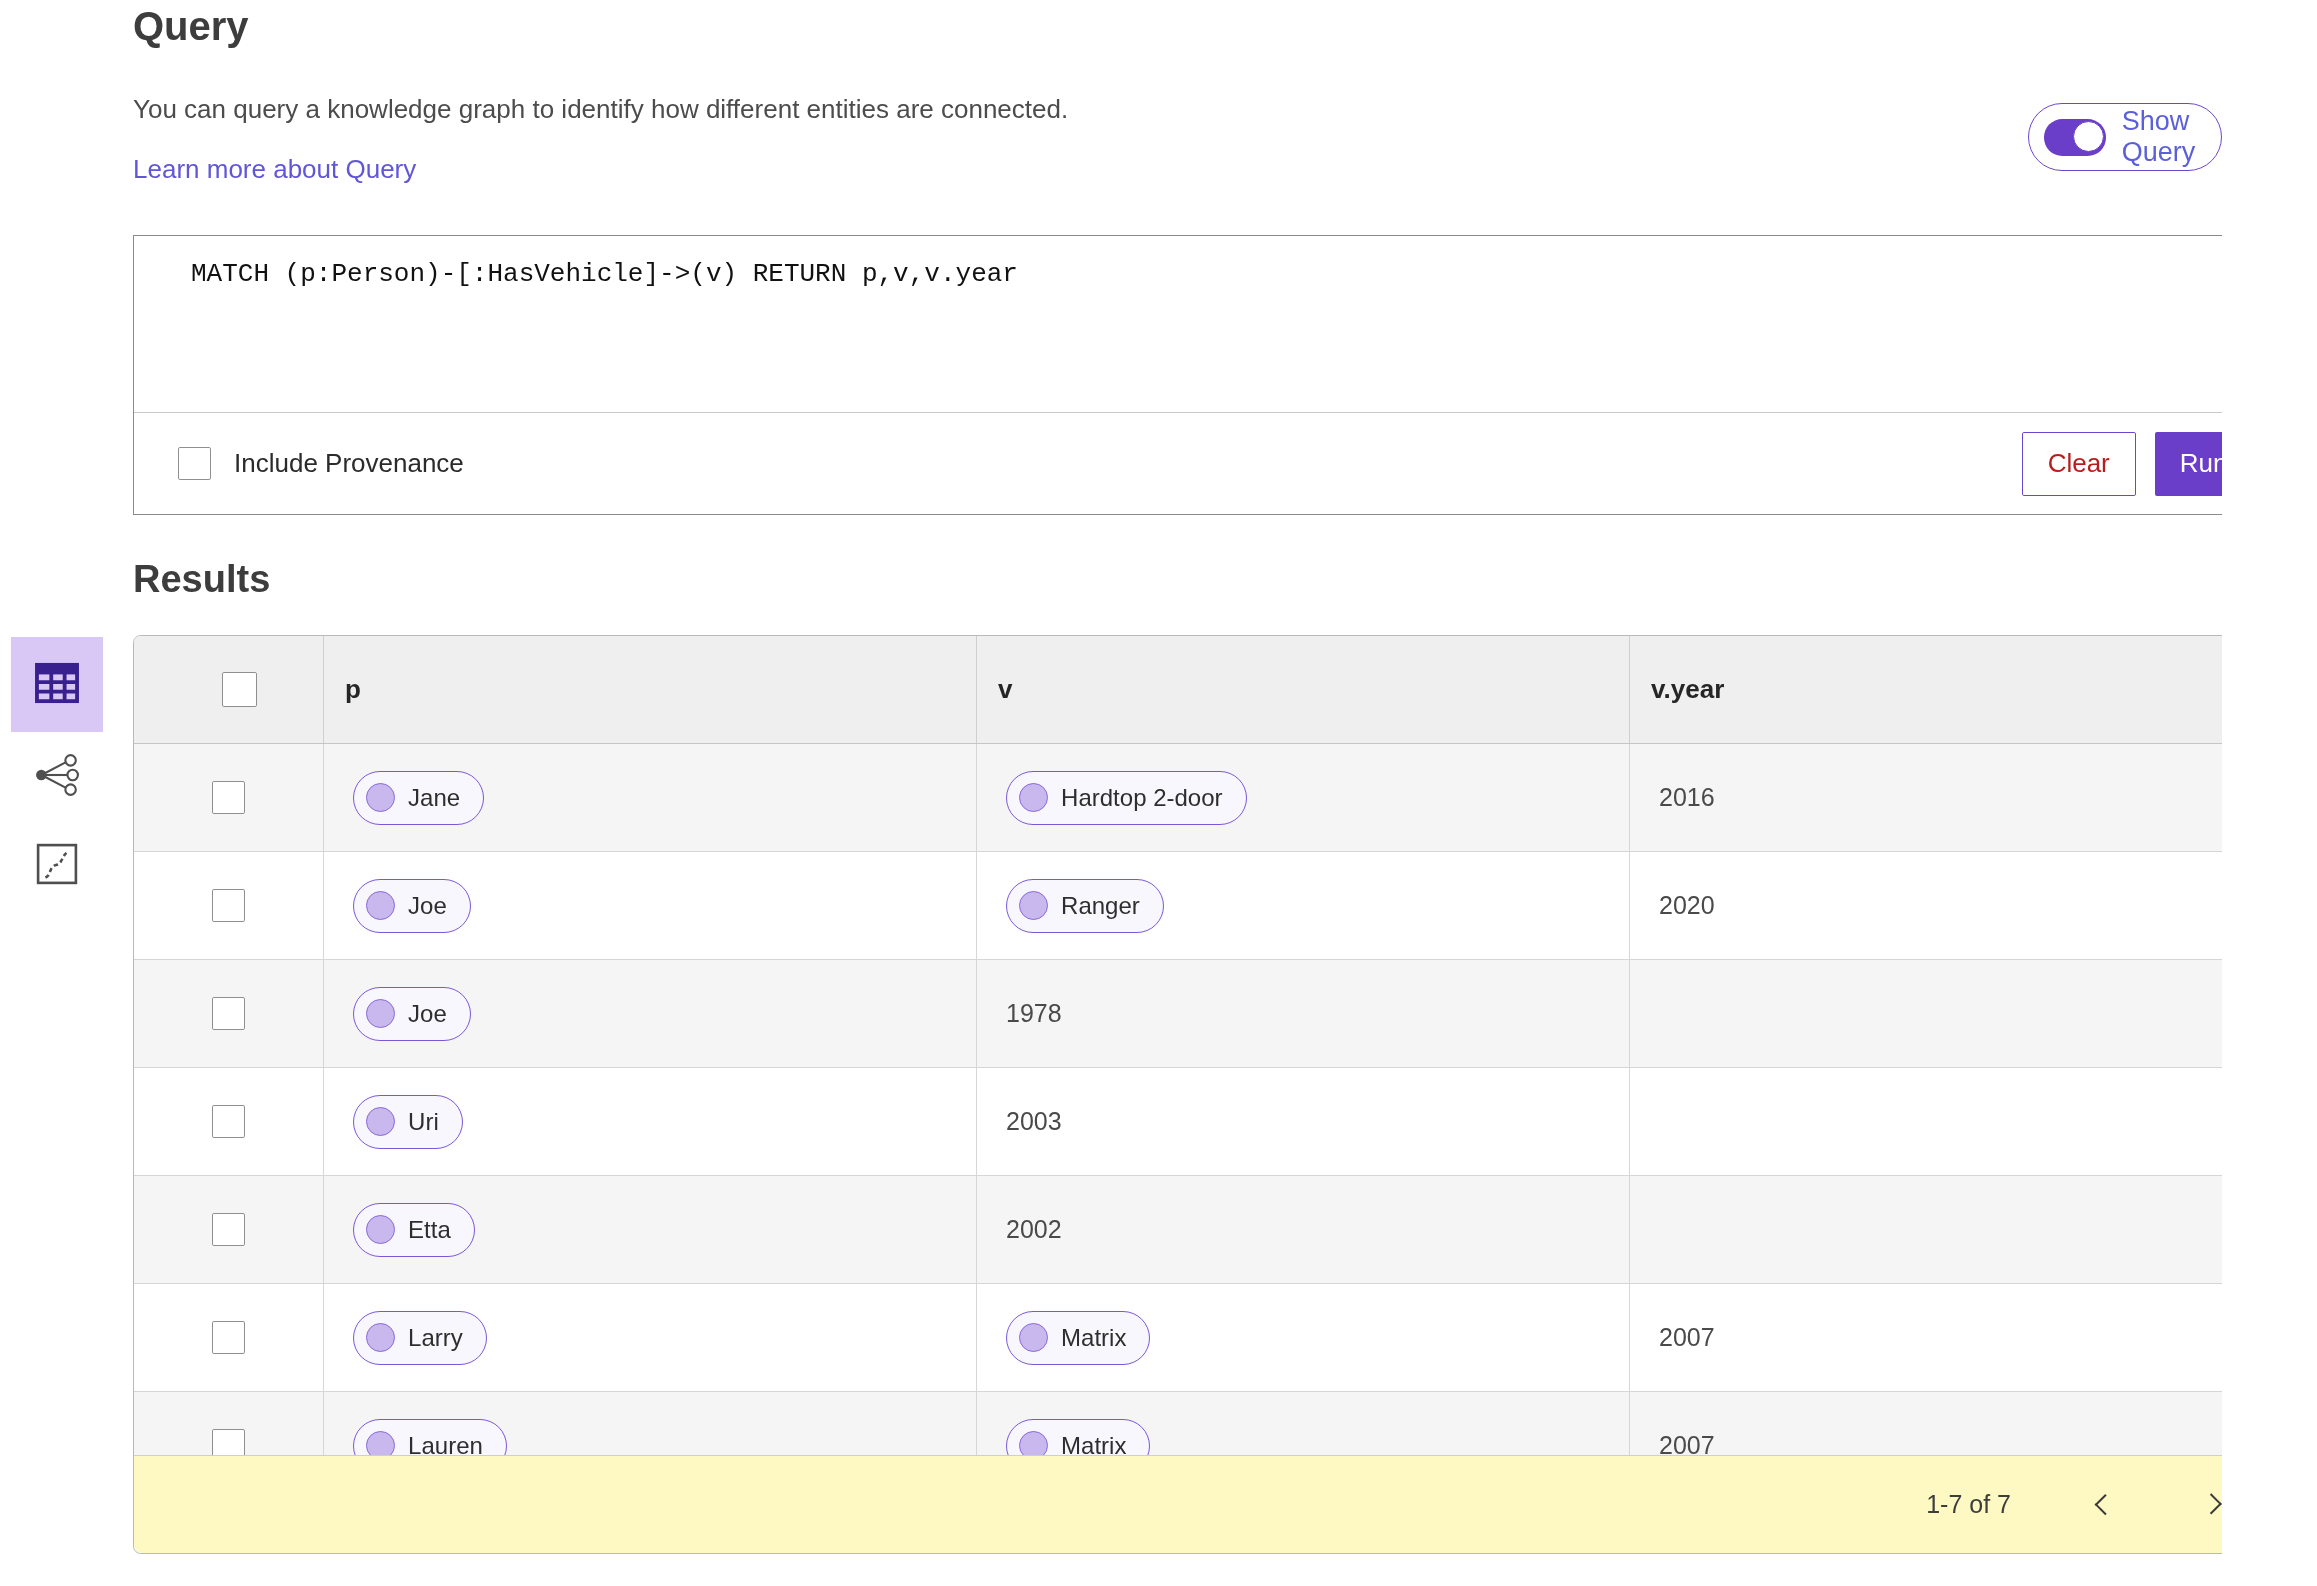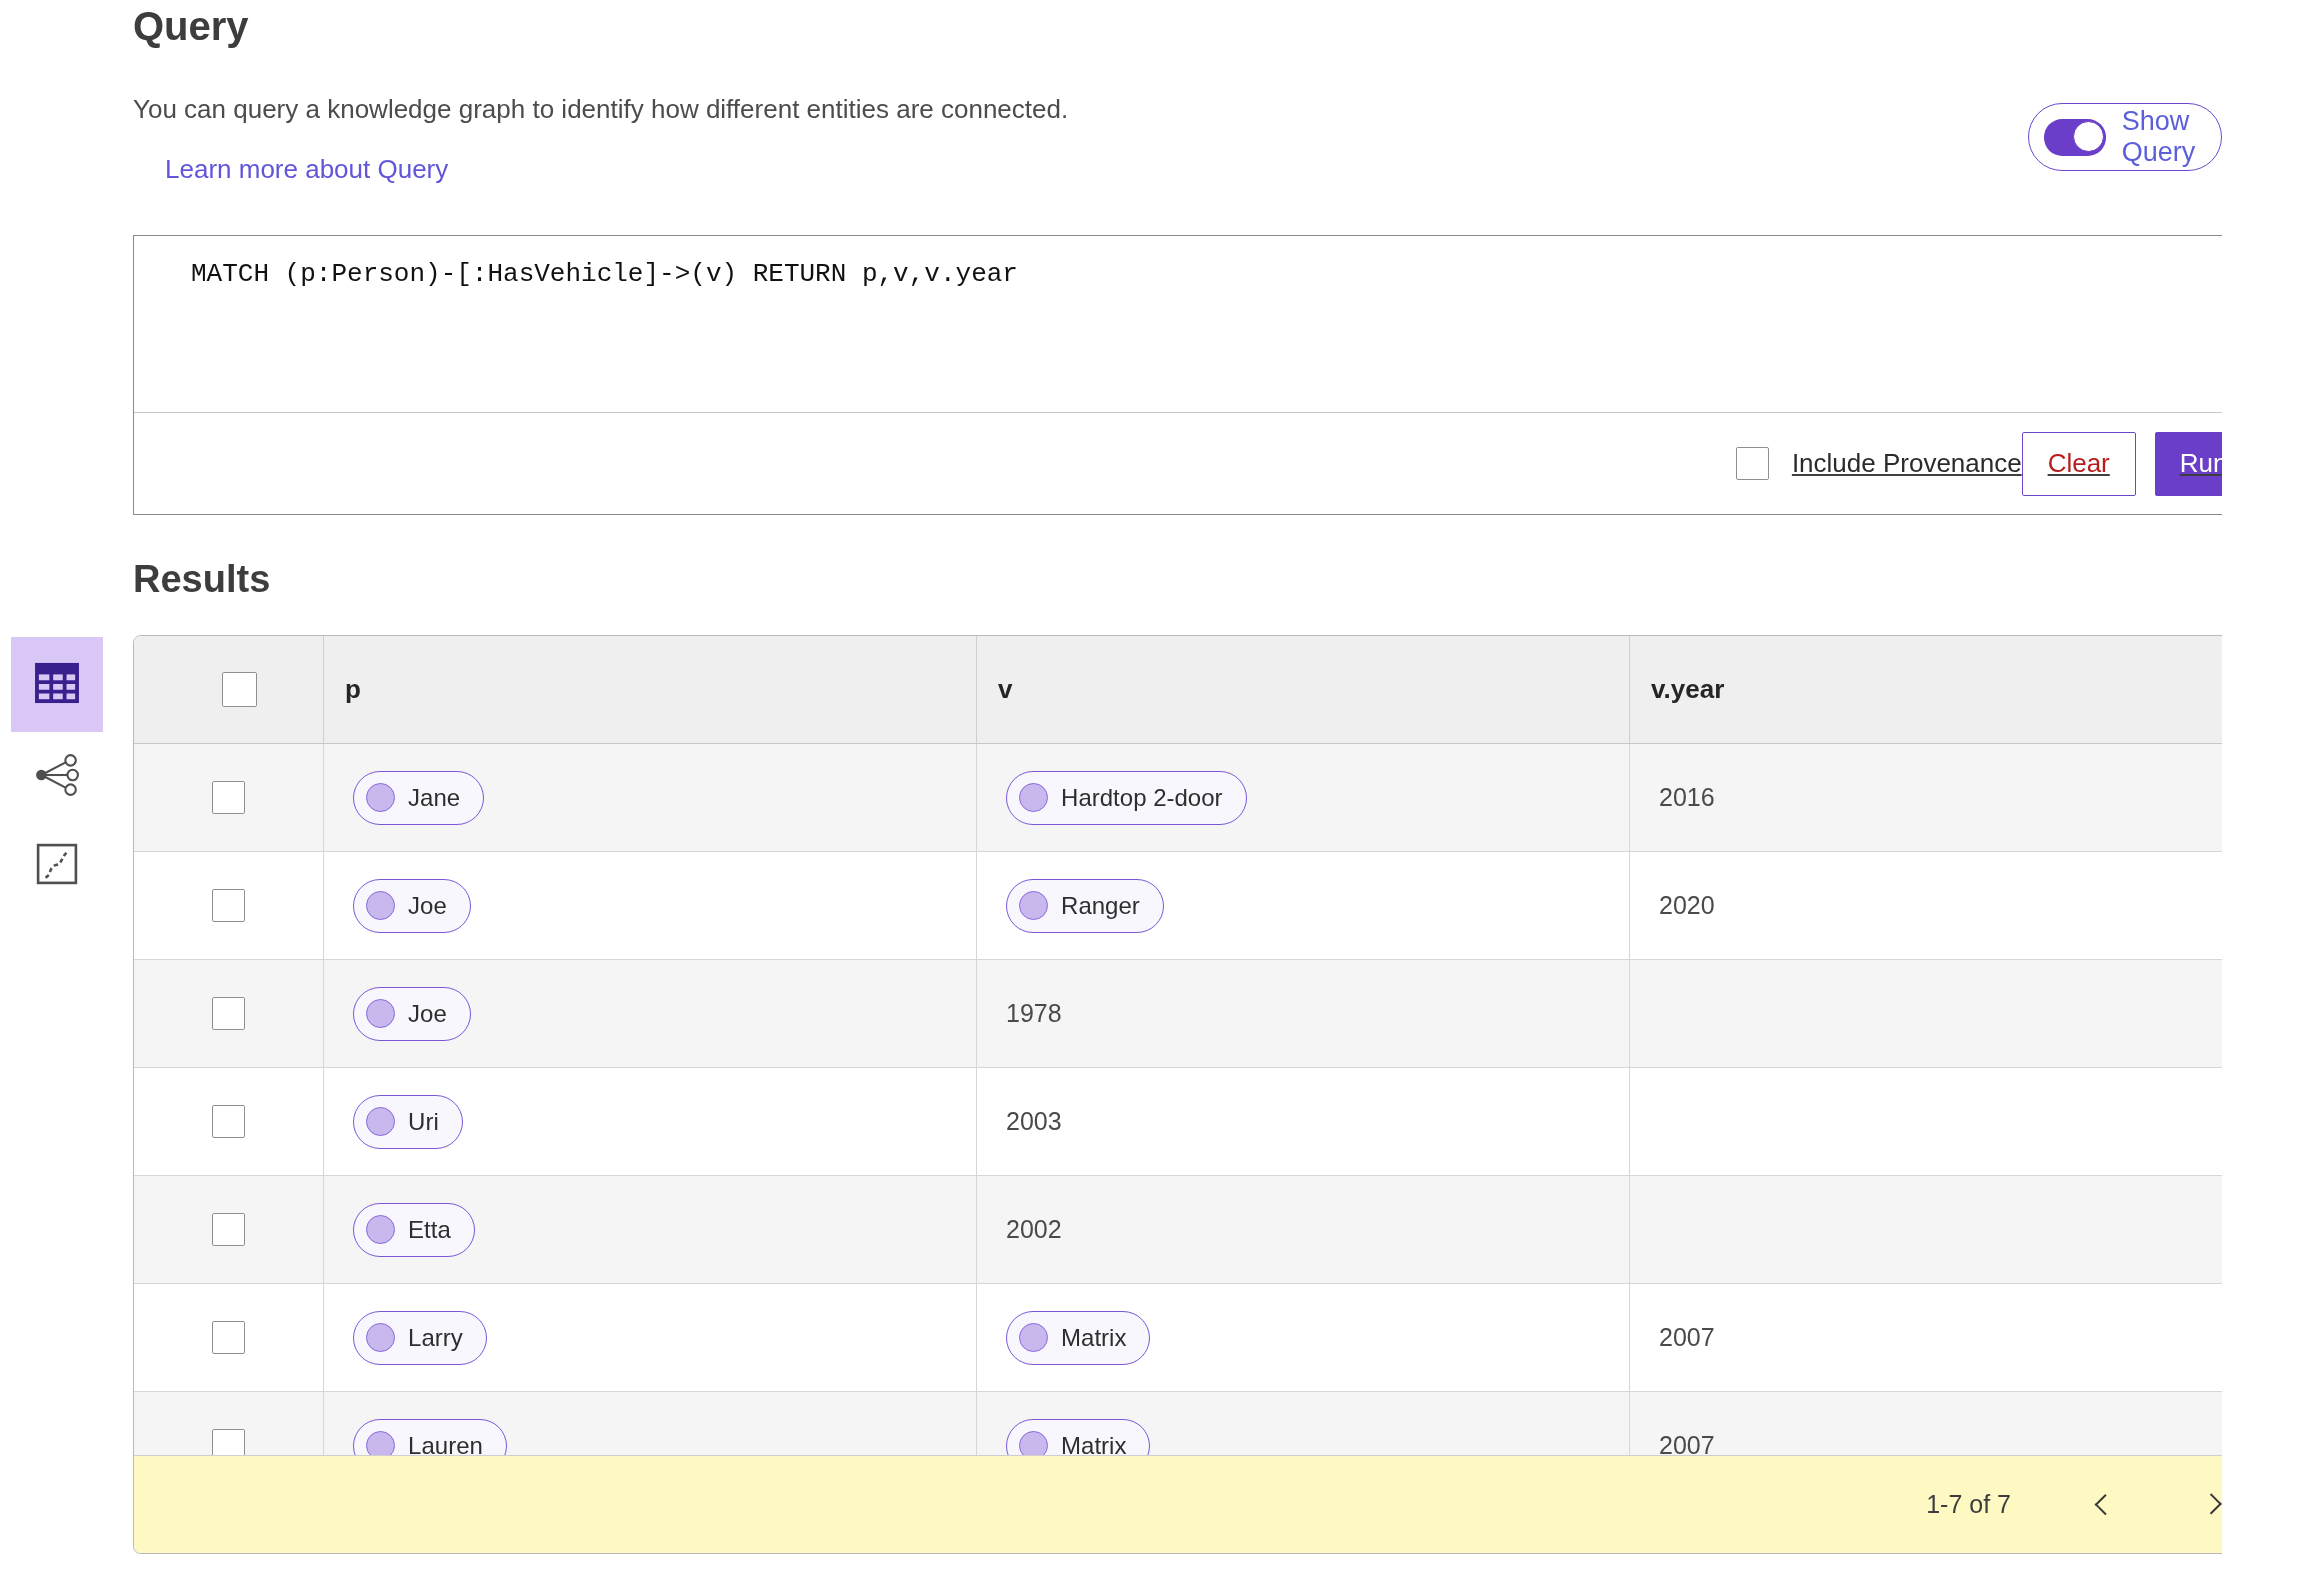--- a/index.html
+++ b/index.html
@@ -17,21 +17,21 @@
   .q-title {
     position: absolute; left: 133px; top: 3.9px;
     font-size: 40px; font-weight: 700; color: #3d3d3d;
   }
   .q-desc {
     position: absolute; left: 133px; top: 94px;
     font-size: 26px; color: #4c4c4c;
   }
   .q-link {
     position: absolute; left: 133px; top: 154px;
-    font-size: 26px; color: #6156d8; cursor: pointer; text-decoration: none; margin-left: 32px;
+    font-size: 26px; color: #6156d8; cursor: pointer; text-decoration: none;
   }
   .toggle-pill {
     position: absolute; left: 2028px; top: 103px;
     height: 68px; border: 1.9px solid #6c46cf; border-radius: 34px;
     background: #fff; display: inline-flex; align-items: center;
     padding: 0 25px 0 15.4px; cursor: pointer;
   }
   .toggle-track {
     position: relative; width: 62px; height: 37px;
     background: #6a3ec8; border-radius: 18.3px; flex: 0 0 auto;
@@ -53,23 +53,22 @@
     border: none; outline: none; resize: none;
     padding: 23px 29px;
     font-family: "Liberation Mono", monospace;
     font-size: 26px; color: #111; background: transparent;
     white-space: pre; overflow: hidden;
   }
   .q-sep { position: absolute; left: 0; right: 0; top: 176px; height: 1px; background: #c9c9c9; }
   .q-grip { position: absolute; right: 5.8px; top: 147px; }
   .q-bottom {
     position: absolute; left: 0; right: 0; top: 177px; bottom: 0;
-    display: flex; align-items: center; justify-content: flex-end;
+    display: flex; align-items: center; justify-content: space-between;
     padding: 0 33px 0 44px;
-    text-decoration: underline;
   }
   .prov-group { display: flex; align-items: center; gap: 23px; }
   .cb {
     width: 33px; height: 33px; background: #fff;
     border: 1.9px solid #8f8f8f; border-radius: 1.9px; cursor: pointer; flex: 0 0 auto;
   }
   .prov-label { font-size: 26px; color: #2b2b2b; }
   .btn-group { display: flex; align-items: center; gap: 19.3px; }
   .btn-clear {
     width: 114px; height: 64px; background: #fff;

